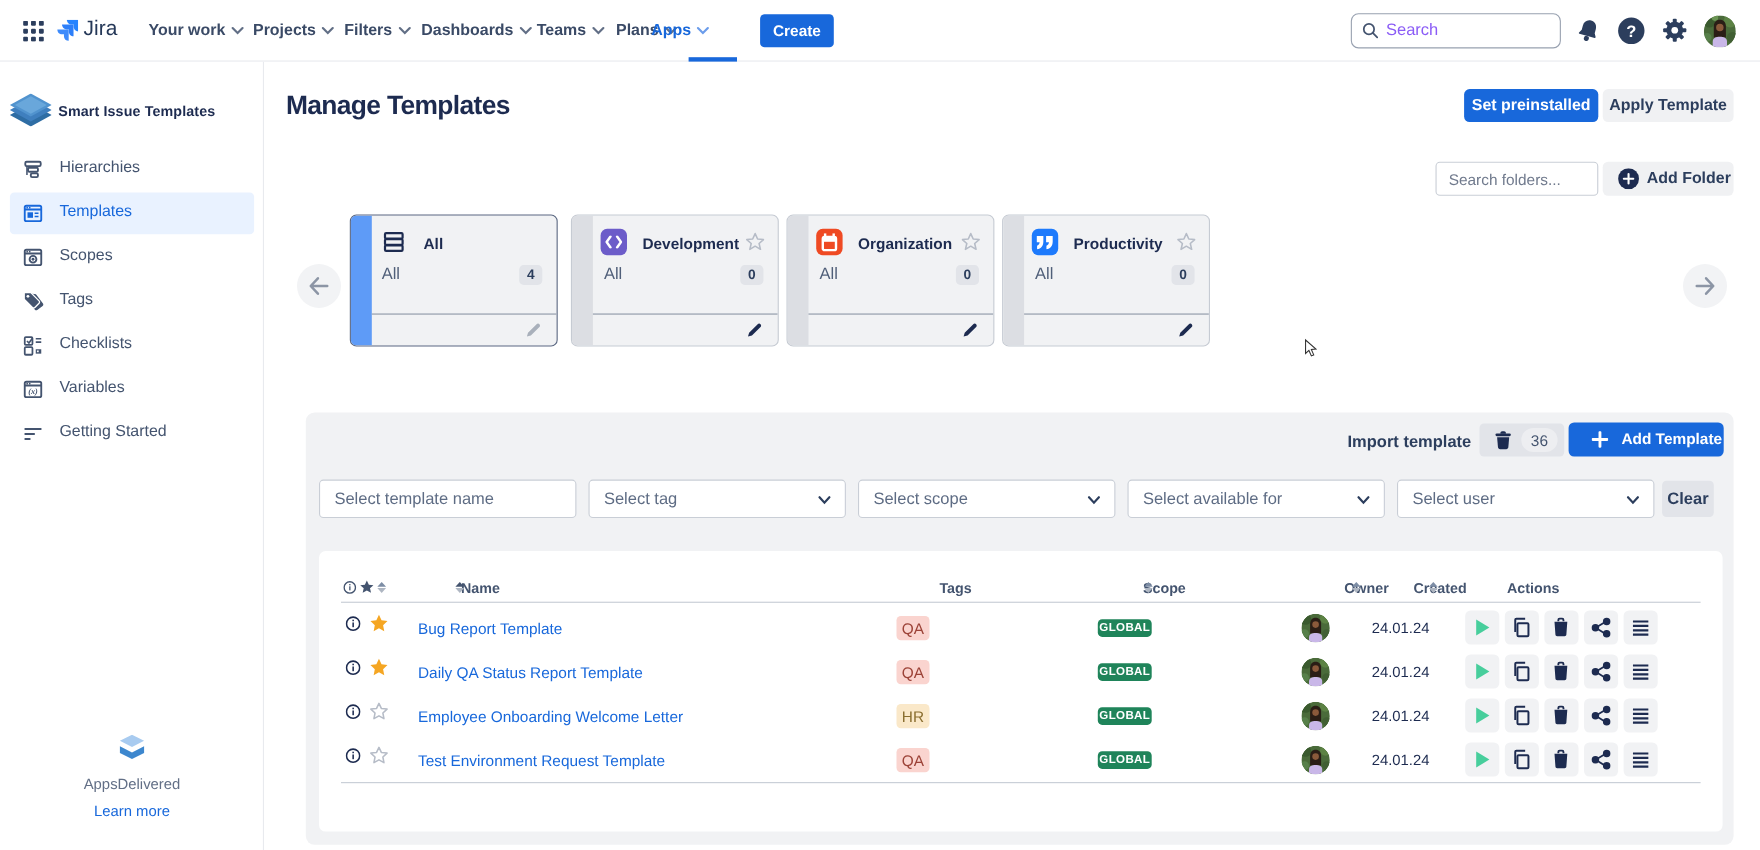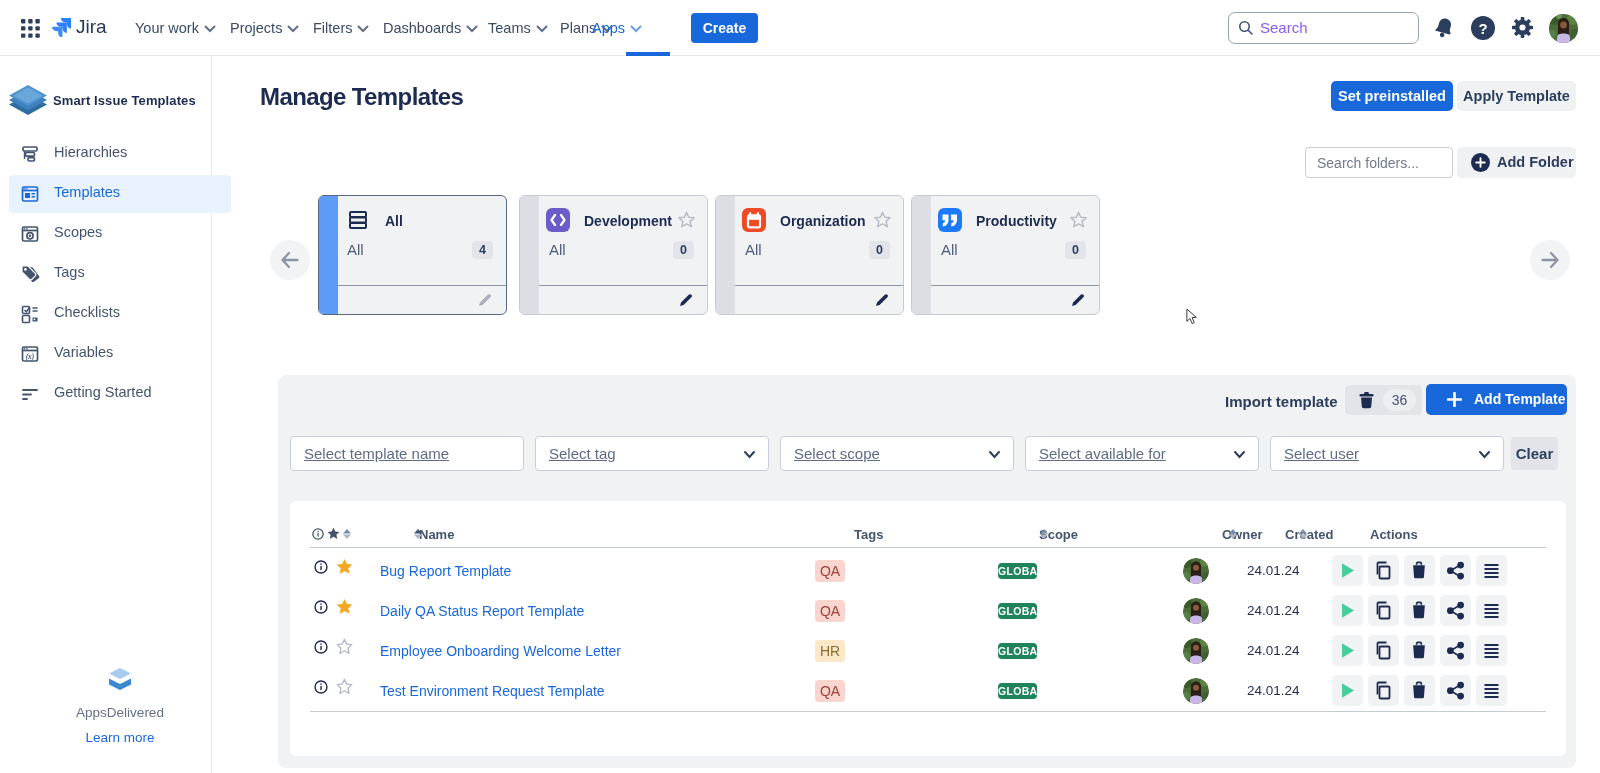--- a/index.html
+++ b/index.html
@@ -4,32 +4,32 @@
 <style>
 * { margin:0; padding:0; box-sizing:border-box; }
 html,body { width:1600px; height:773px; overflow:hidden; background:#fff;
   font-family:"Liberation Sans", sans-serif; }
 .abs { position:absolute; }
 
 
 #topbar { position:absolute; left:0; top:0; width:1600px; height:56px; background:#fff;
   border-bottom:1px solid #E8EAEE; z-index:5; }
 .navitem { position:absolute; top:0; height:56px; line-height:56px; font-size:14.5px;
-  font-weight:400; color:#3A4A66; }
+  font-weight:700; color:#3A4A66; }
 .navitem .chev { display:inline-block; margin-left:5px; }
 #createbtn { position:absolute; left:691px; top:13px; width:67px; height:30px;
   background:#1868DB; color:#fff; font-size:14px; font-weight:600; border-radius:4px;
   text-align:center; line-height:30px; }
 #searchbox { position:absolute; left:1228px; top:12px; width:191px; height:32px;
   border:1px solid #98A1B0; border-radius:7px; background:#fff; }
 #searchbox span { position:absolute; left:31px; top:6px; font-size:15px; color:#8b5cf6; }
 #appsunderline { position:absolute; left:626px; top:52px; width:44px; height:4px; background:#1868DB; }
 
 
-#sidebar { position:absolute; left:0; top:56px; width:212px; height:717px; background:#fff;
+#sidebar { position:absolute; left:0; top:56px; width:240px; height:717px; background:#fff;
   border-right:1px solid #E8EAEE; z-index:4; }
 .sideitem { position:absolute; left:9px; width:222px; height:38px; border-radius:4px; }
 .sideitem .lbl { position:absolute; left:45px; top:9px; font-size:14.5px; color:#44546F; }
 .sideitem.sel { background:#E9F2FF;text-decoration:underline; }
 .sideitem.sel .lbl { color:#1868DB; }
 .sideitem svg { position:absolute; left:11px; top:9px; }
 #apptitle { position:absolute; left:53px; top:37px; font-size:13px; font-weight:700; color:#1D2B50; letter-spacing:.1px;}
 
 
 #main { position:absolute; left:241px; top:57px; width:1359px; height:716px; background:#fff; }
@@ -52,32 +52,32 @@
 .fcard .divl { position:absolute; left:19px; right:0; top:89px; height:1px; background:#8C95A5; }
 .fcard .pen { position:absolute; right:14px; top:97px; }
 .circarrow { position:absolute; width:40px; height:40px; border-radius:50%; background:#F2F3F5;
   text-align:center; }
 
 
 #panel { position:absolute; left:37px; top:318px; width:1298px; height:393px;
   background:#F1F2F4; border-radius:8px; }
 .finput { position:absolute; top:61px; width:234px; height:35px; background:#fff;
   border:1px solid #C9CED6; border-radius:4px; font-size:15px; color:#5E6C84; line-height:33px;
-  padding-left:13px;text-decoration:underline; }
+  padding-left:13px; }
 .finput .chev { position:absolute; right:12px; top:0px; color:#2C3E5D; }
 
 
 #tcard { position:absolute; left:12px; top:126px; width:1276px; height:255px; background:#fff; border-radius:6px; }
 .thead { position:absolute; top:26px; font-size:13px; font-weight:700; color:#44546F;padding-left:39px; }
 .hline { position:absolute; left:20px; width:1236px; height:1px; background:#C5CBD4; }
 .rowlink { position:absolute; font-size:14px; font-weight:500; color:#1868DB; }
 .tag { position:absolute; width:30px; height:22px; border-radius:4px; font-size:14px; text-align:center; line-height:22px; }
 .tag.qa { background:#FAD4CF; color:#9C4237; }
 .tag.hr { background:#FAE8C9; color:#8A6E2F; }
-.glob { position:absolute; width:39px; height:16px; background:#1F845A; border-radius:4px;
+.glob { position:absolute; width:49px; height:16px; background:#1F845A; border-radius:4px;
   color:#fff; font-size:10.5px; font-weight:700; text-align:center; line-height:16px; letter-spacing:.3px; }
 .abtn { position:absolute; width:31px; height:31px; background:#F1F2F4; border-radius:5px; }
 .abtn svg { position:absolute; left:6px; top:6px; }
 .date { position:absolute; font-size:13.5px; color:#1D2B50; }
 .av { position:absolute; width:26px; height:26px; border-radius:50%; overflow:hidden; }
 </style>
 </head>
 <body>
 
 <div id="topbar">

